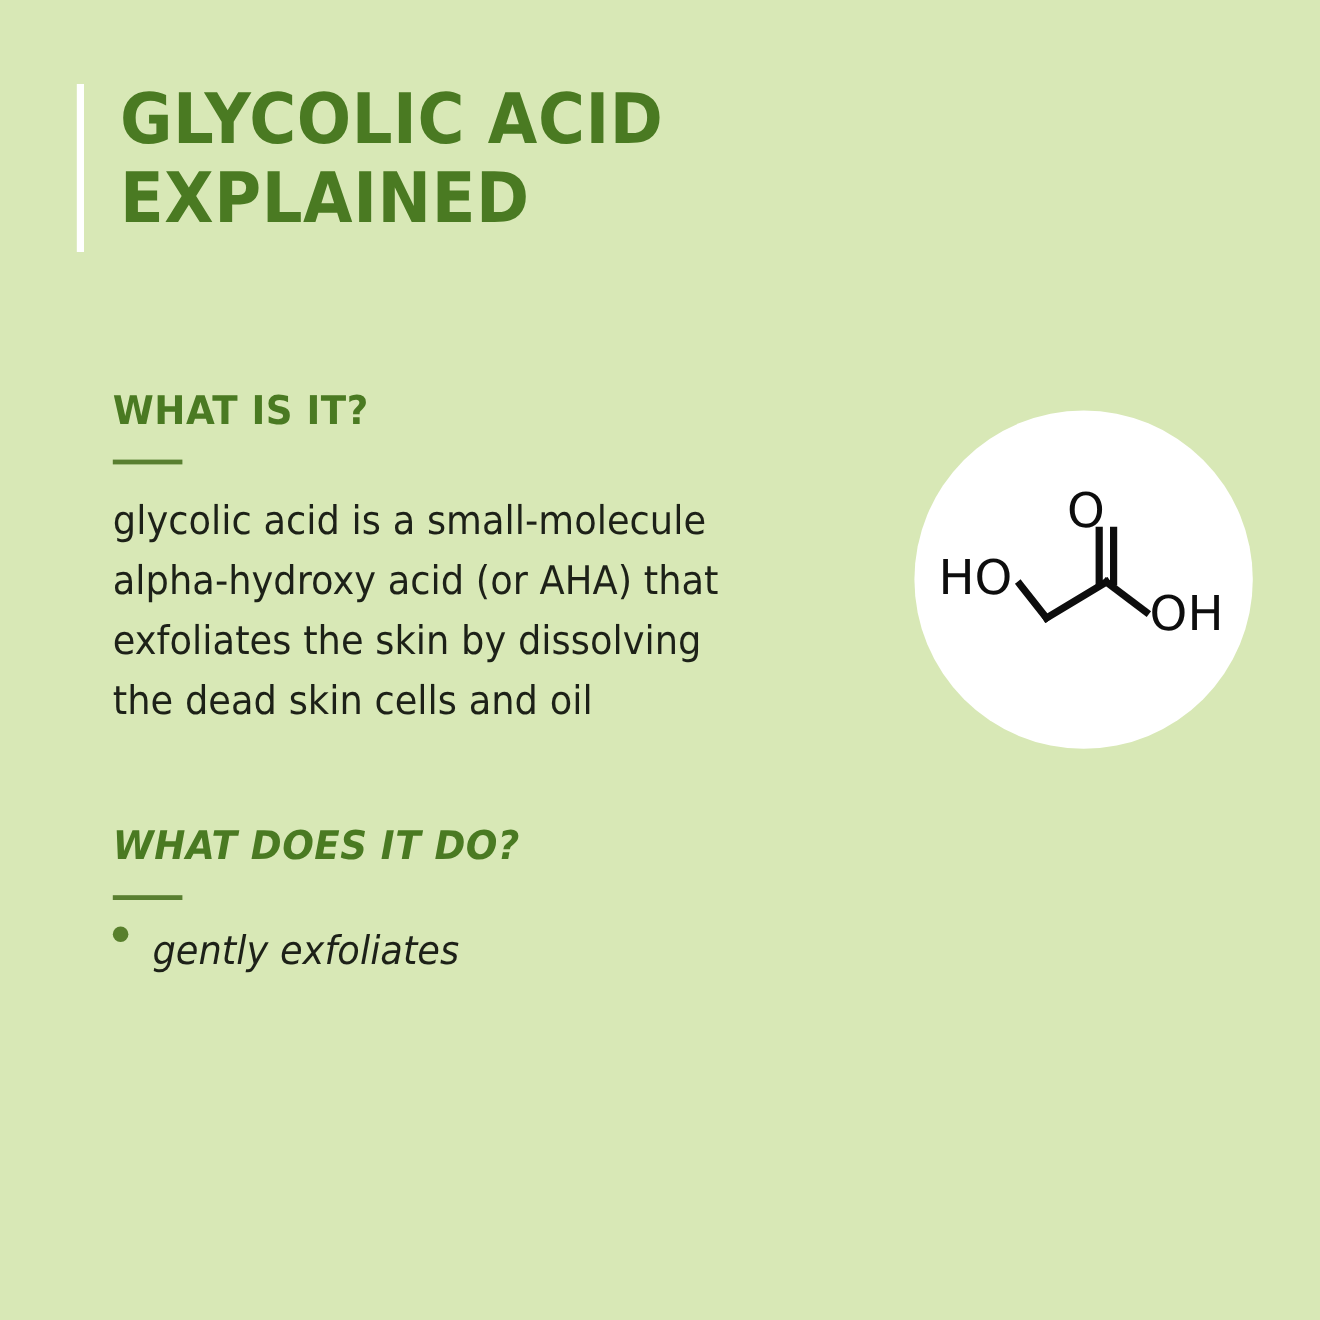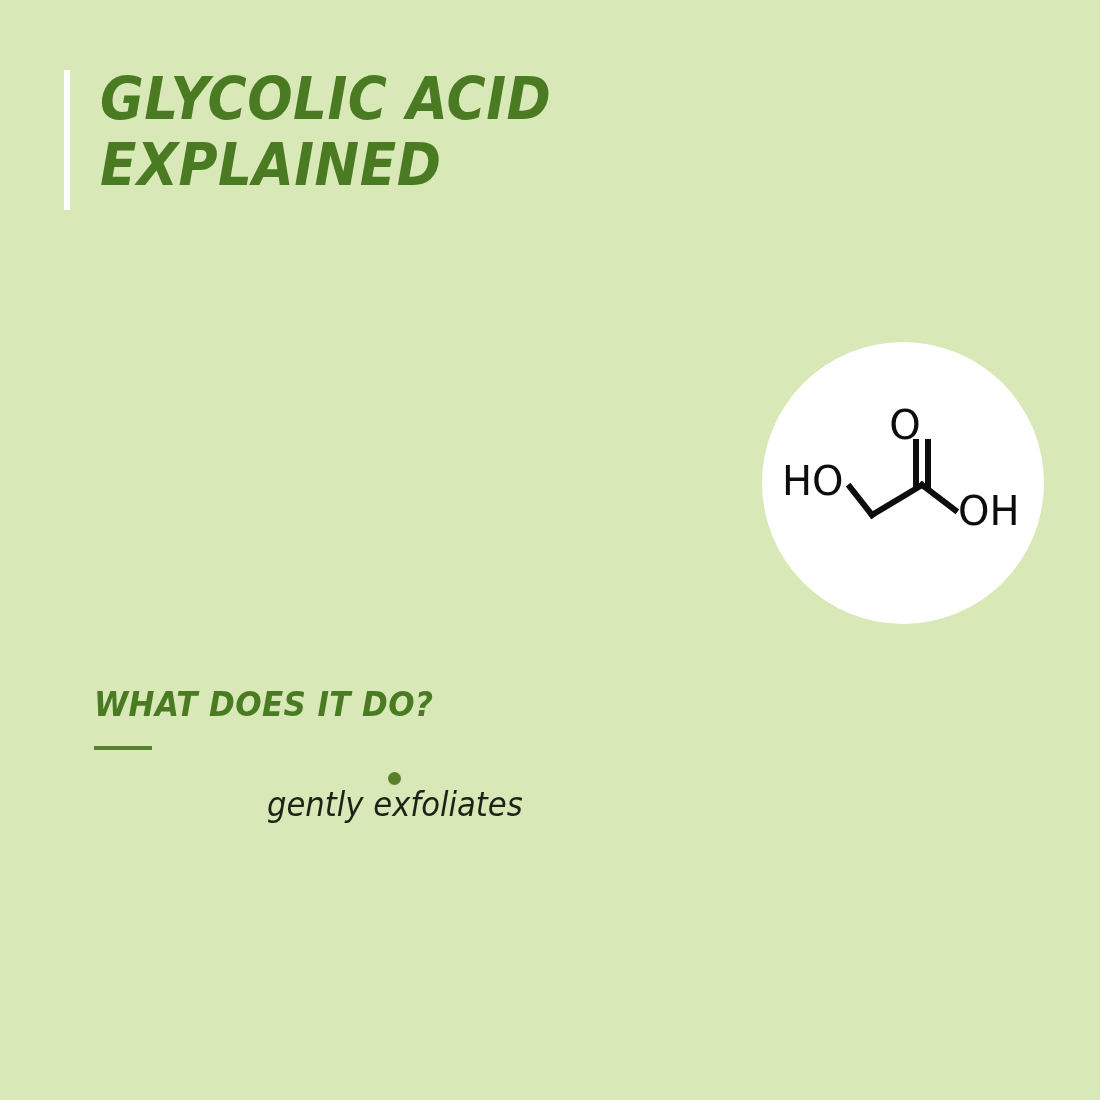--- a/index.html
+++ b/index.html
@@ -21,21 +21,20 @@
   }
 
   
   .title-block {
     position: absolute;
     left: 64px;
     top: 66px;
     width: 640px;
     display: flex;
     align-items: flex-start;
-    font-style: italic;
   }
   .title-rule {
     width: 6px;
     height: 140px;
     background: #ffffff;
     flex: 0 0 auto;
     margin-top: 4px;
   }
   .title-text {
     margin-left: 30px;
@@ -88,23 +87,21 @@
   }
 
   
   .bullet-list {
     list-style: none;
     margin: 22px 0 0 0;
     padding: 0;
   }
   .bullet-item {
     display: flex;
-    align-items: center;
     margin-bottom: 14px;
-    flex-direction: column;
   }
   .bullet-dot {
     width: 13px;
     height: 13px;
     border-radius: 50%;
     background: #587f2c;
     flex: 0 0 auto;
     margin-right: 20px;
   }
   .bullet-label {
@@ -141,20 +138,28 @@
 <body>
 
 <div id="canvas">
 
   <div class="title-block">
     <div class="title-rule"></div>
     <div class="title-text">GLYCOLIC ACID
 EXPLAINED</div>
   </div>
 
+  <div class="section" style="top:322px;">
+    <h2 class="section-heading">WHAT IS IT?</h2>
+    <div class="section-divider"></div>
+    <p class="body-text">glycolic acid is a small-molecule
+alpha-hydroxy acid (or AHA) that
+exfoliates the skin by dissolving
+the dead skin cells and oil</p>
+  </div>
 
   <div class="section" style="top:685px;font-style:italic;">
     <h2 class="section-heading">WHAT DOES IT DO?</h2>
     <div class="section-divider"></div>
     <ul class="bullet-list">
       <li class="bullet-item">
         <span class="bullet-dot"></span>
         <span class="bullet-label">gently exfoliates</span>
       </li>
     </ul>

